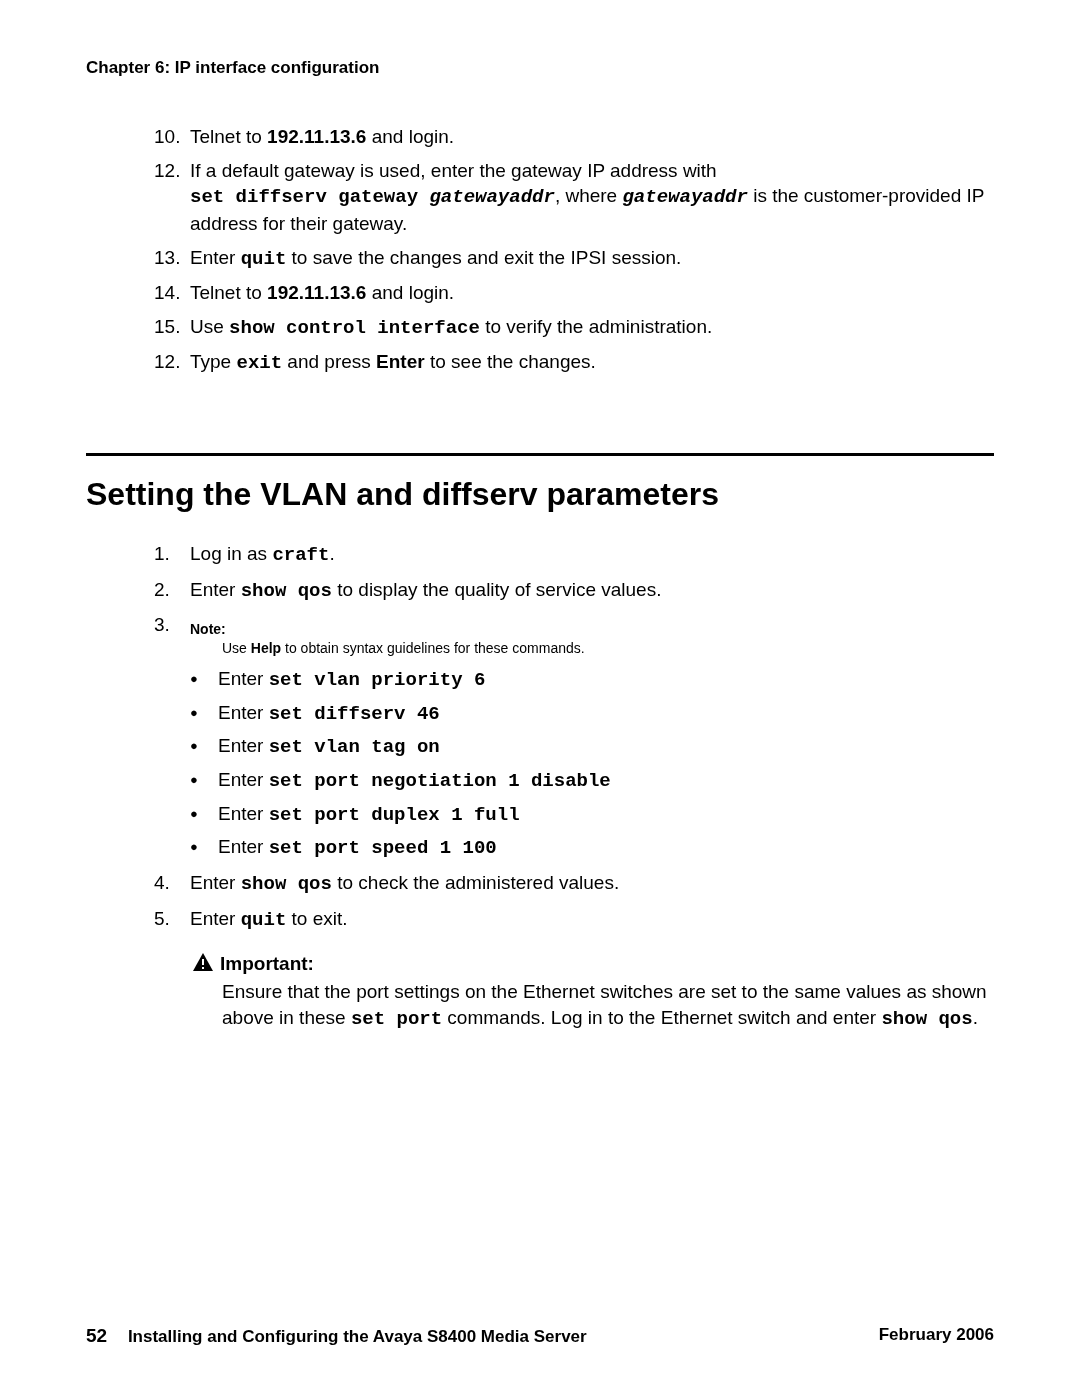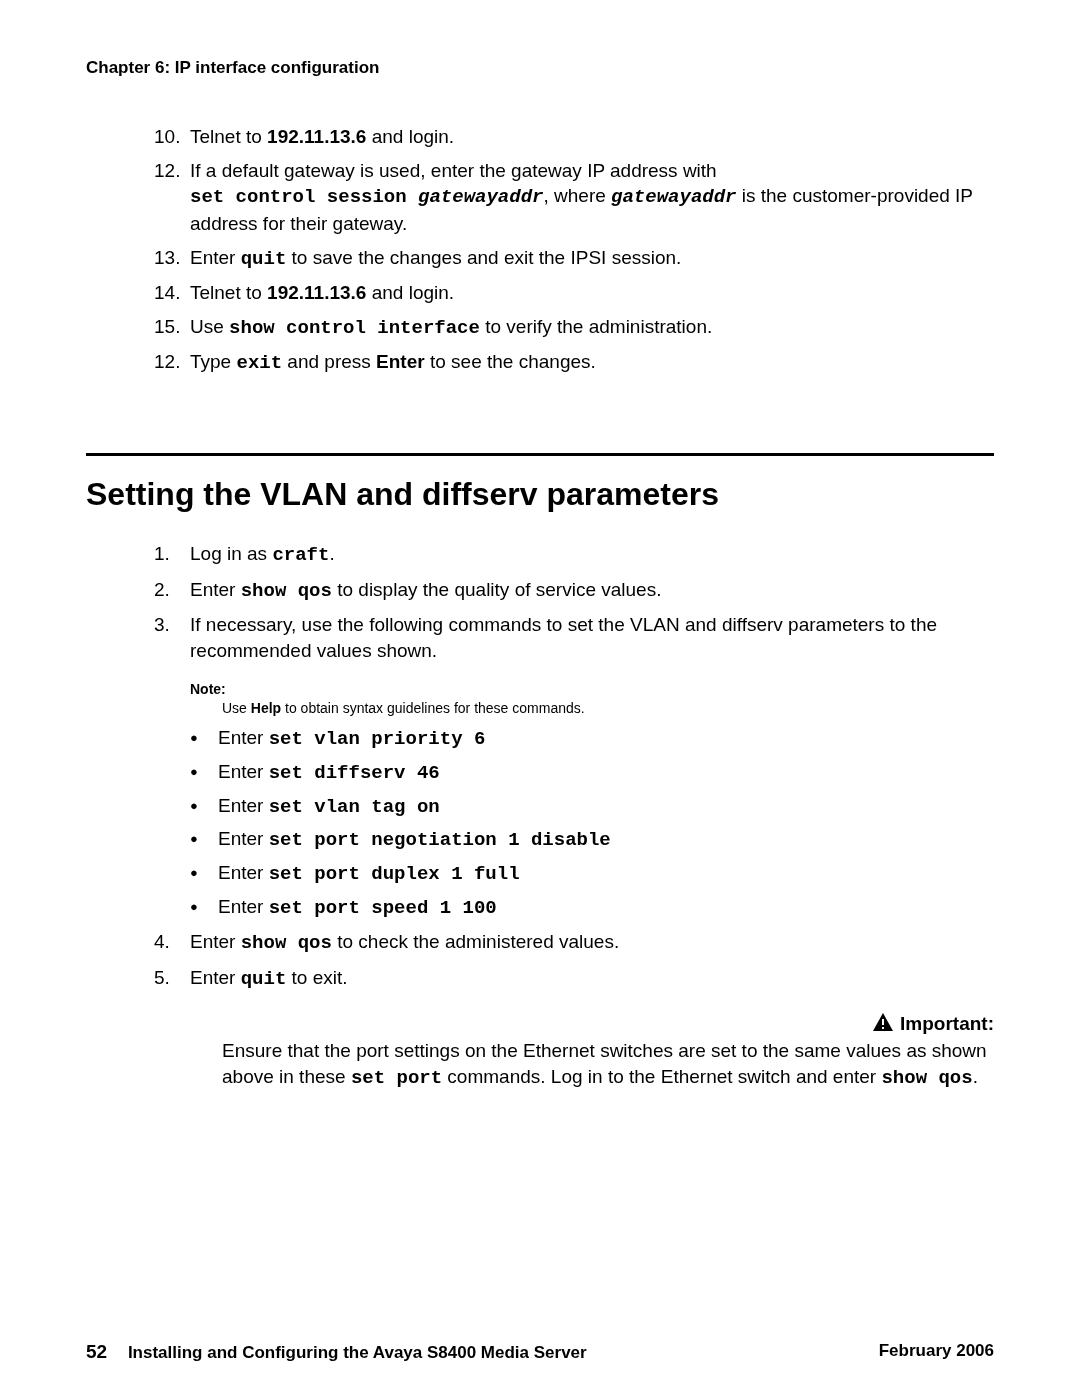--- a/index.html
+++ b/index.html
@@ -86,31 +86,30 @@
     top: 4px;
   }
   .important-block {
     margin: 18px 0 0 136px;
     font-size: 19px;
     line-height: 1.35;
   }
   .important-head {
     position: relative;
     font-weight: bold;
-    text-align: right;
   }
   .warn-icon {
     display: inline-block;
     vertical-align: -2px;
     margin-right: 6px;
     margin-left: -30px;
   }
   .footer {
     position: absolute;
-    bottom: 34px;
+    bottom: 50px;
     left: 86px;
     right: 86px;
     font-size: 17px;
     font-weight: bold;
     display: flex;
     justify-content: space-between;
   }
   .footer .pgnum {
     margin-right: 16px;
     font-size: 19px;
@@ -123,21 +122,21 @@
   <div class="chapter-header">Chapter 6: IP interface configuration</div>
 
   <ol class="main-ol">
     <li>
       <span class="num">10.</span>
       <span>Telnet to </span><span class="bold">192.11.13.6</span><span> and login.</span>
     </li>
     <li>
       <span class="num">12.</span>
       <span>If a default gateway is used, enter the gateway IP address with</span><br>
-      <span class="bold-mono">set control session </span><span class="ital-mono">gatewayaddr</span><span>, where </span><span class="ital-mono">gatewayaddr</span><span> is the customer-provided IP address for their gateway.</span>
+      <span class="bold-mono">set diffserv gateway </span><span class="ital-mono">gatewayaddr</span><span>, where </span><span class="ital-mono">gatewayaddr</span><span> is the customer-provided IP address for their gateway.</span>
     </li>
     <li>
       <span class="num">13.</span>
       <span>Enter </span><span class="bold-mono">quit</span><span> to save the changes and exit the IPSI session.</span>
     </li>
     <li>
       <span class="num">14.</span>
       <span>Telnet to </span><span class="bold">192.11.13.6</span><span> and login.</span>
     </li>
     <li>
@@ -157,21 +156,20 @@
     <li>
       <span class="num">1.</span>
       <span>Log in as </span><span class="bold-mono">craft</span><span>.</span>
     </li>
     <li>
       <span class="num">2.</span>
       <span>Enter </span><span class="bold-mono">show qos</span><span> to display the quality of service values.</span>
     </li>
     <li>
       <span class="num">3.</span>
-      <span>If necessary, use the following commands to set the VLAN and diffserv parameters to the recommended values shown.</span>
     </li>
   </ol>
 
   <div class="note-block">
     <div class="note-label">Note:</div>
     <div class="note-body">
       <span>Use </span><span class="bold">Help</span><span> to obtain syntax guidelines for these commands.</span>
     </div>
   </div>
 

